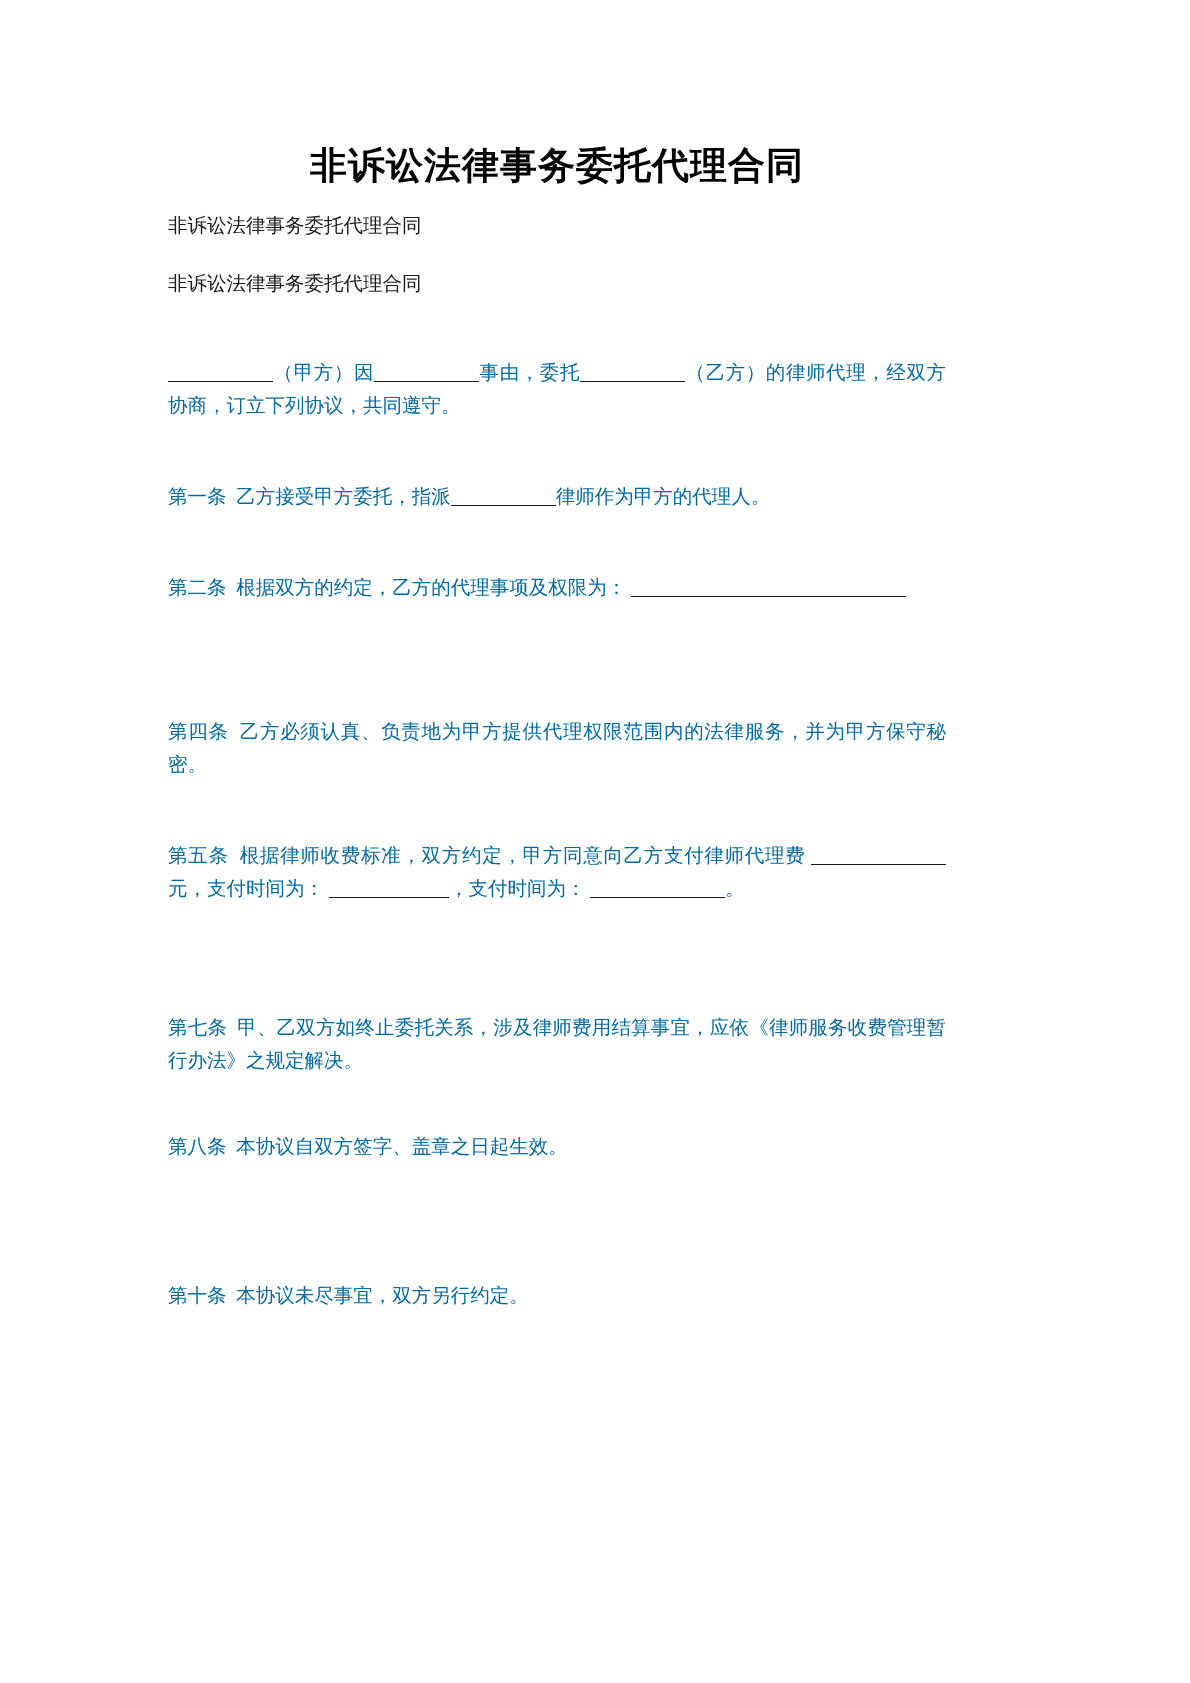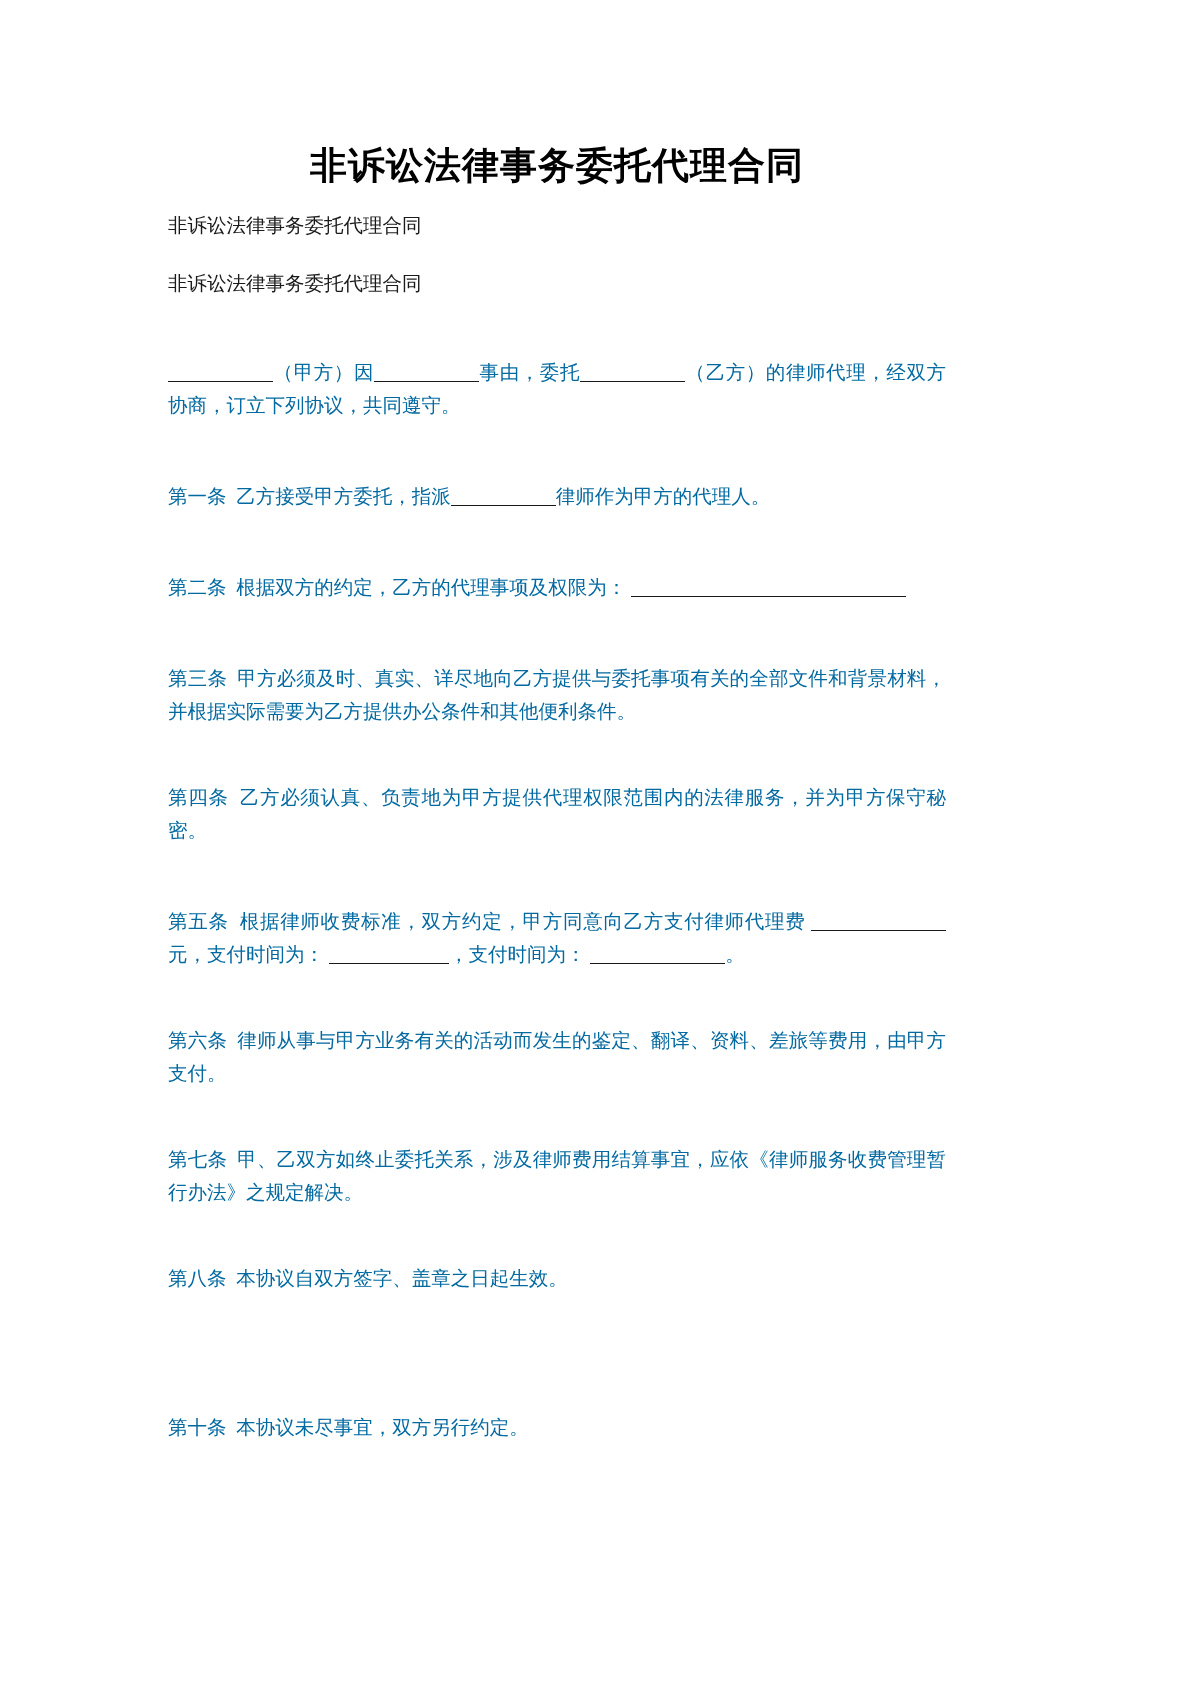--- a/index.html
+++ b/index.html
@@ -88,33 +88,31 @@
     <div class="spacer-lg"></div>
 
     <p class="clause"><span>第一条</span>&nbsp;&nbsp;<span>乙方接受甲方委托，指派</span><span class="blank b-md"></span><span>律师作为甲方的代理人。</span></p>
 
     <div class="spacer-lg"></div>
 
     <p class="clause"><span>第二条</span>&nbsp;&nbsp;<span>根据双方的约定，乙方的代理事项及权限为：</span>&nbsp;<span class="blank b-xxl"></span></p>
 
     <div class="spacer-lg"></div>
 
-    <p class="clause"><span>第三条</span>&nbsp;&nbsp;<span>甲方必须及时、真实、详尽地向乙方提供与委托事项有关的全部文件和背景材料，并根据实际需要为乙方提供办公条件和其他便利条件。</span></p>
 
     <div class="spacer-md"></div>
 
     <p class="clause"><span>第四条</span>&nbsp;&nbsp;<span>乙方必须认真、负责地为甲方提供代理权限范围内的法律服务，并为甲方保守秘密。</span></p>
 
     <div class="spacer-lg"></div>
 
     <p class="clause"><span>第五条</span>&nbsp;&nbsp;<span>根据律师收费标准，双方约定，甲方同意向乙方支付律师代理费</span>&nbsp;<span class="blank b-xl"></span><span>元，支付时间为：</span>&nbsp;<span class="blank b-lg"></span><span>，支付时间为：</span>&nbsp;<span class="blank b-xl"></span><span>。</span></p>
 
     <div class="spacer-md"></div>
 
-    <p class="clause"><span>第六条</span>&nbsp;&nbsp;<span>律师从事与甲方业务有关的活动而发生的鉴定、翻译、资料、差旅等费用，由甲方支付。</span></p>
 
     <div class="spacer-md"></div>
 
     <p class="clause"><span>第七条</span>&nbsp;&nbsp;<span>甲、乙双方如终止委托关系，涉及律师费用结算事宜，应依《律师服务收费管理暂行办法》之规定解决。</span></p>
 
     <div class="spacer-md"></div>
 
     <p class="clause"><span>第八条</span>&nbsp;&nbsp;<span>本协议自双方签字、盖章之日起生效。</span></p>
 
     <div class="spacer-lg"></div>

